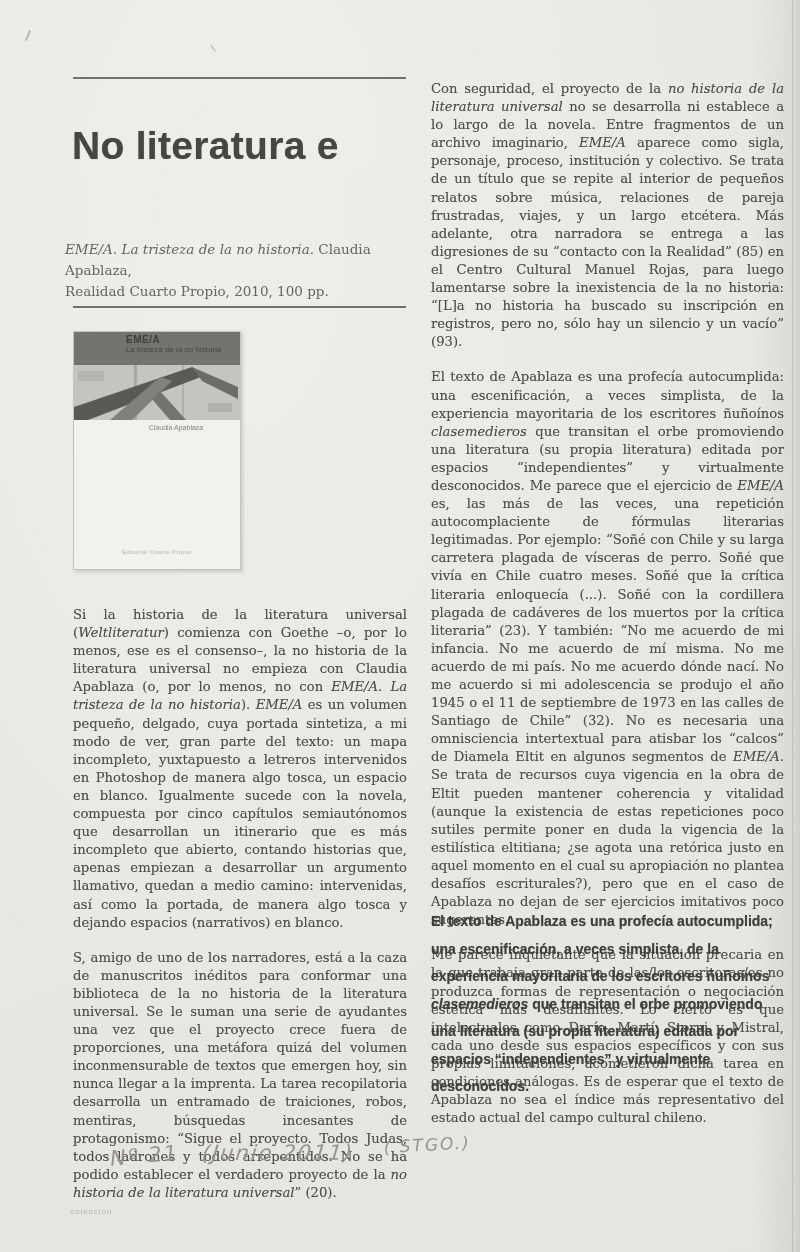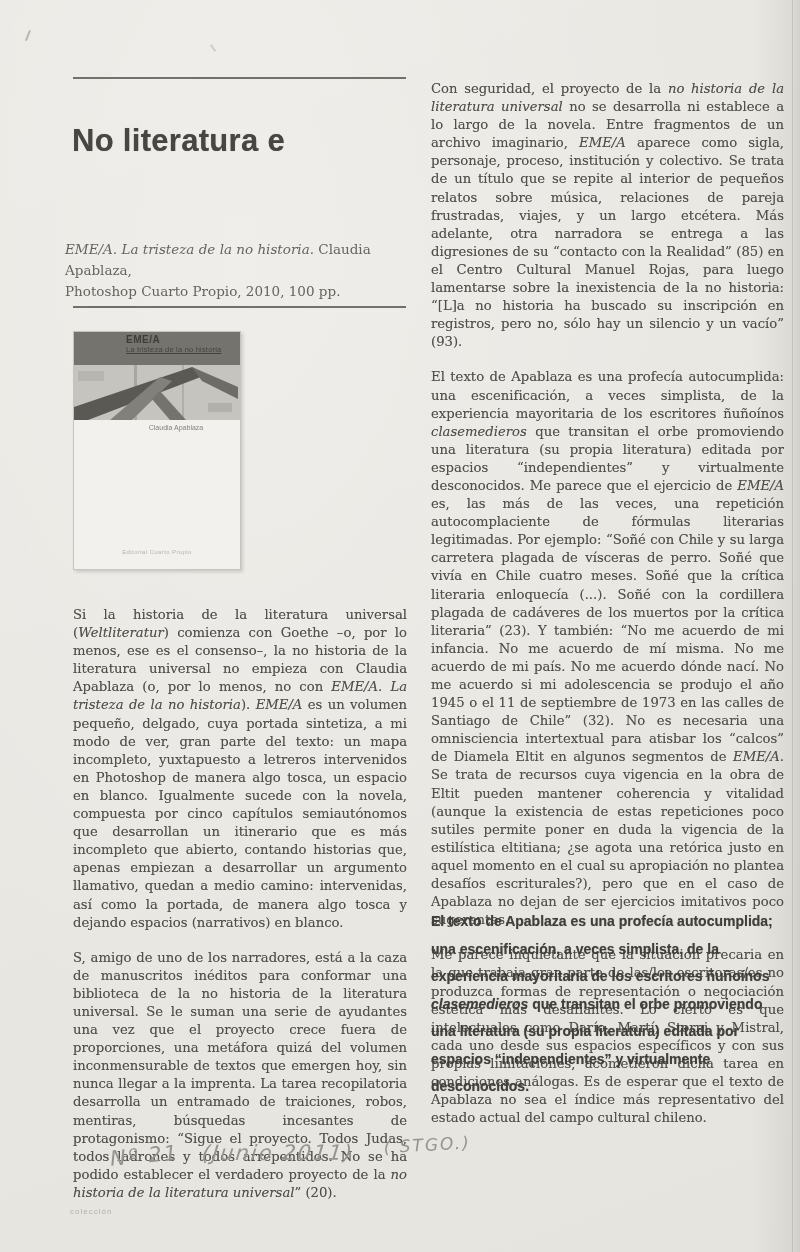--- a/index.html
+++ b/index.html
@@ -22,39 +22,39 @@
   .artifact.a1{left:27px;top:30px;width:2px;height:11px;transform:rotate(22deg);}
   .artifact.a2{left:212px;top:44px;width:2px;height:8px;transform:rotate(-35deg);opacity:.35;}
 
   .rule{position:absolute;left:73px;width:333px;height:2px;background:#5d5b56;opacity:.85;}
   .rule-top{top:77px;}
   .rule-byline{top:306px;}
 
   .title{
     position:absolute;left:72px;top:98px;width:340px;
     font-family:"Liberation Sans", sans-serif;font-weight:bold;
-    font-size:31px;line-height:44px;letter-spacing:.3px;color:#474642;
+    font-size:39px;line-height:44px;letter-spacing:.3px;color:#474642;
     text-shadow:0 0 .7px rgba(71,70,66,.6);
   }
   .byline{
     position:absolute;left:65px;top:239px;width:340px;
     font-size:13.5px;line-height:21px;color:#66645e;
   }
   .byline em{font-style:italic;}
 
   
   .book-cover{
     position:absolute;left:73px;top:331px;width:166px;height:237px;
     background:#f2f1ed;border:1px solid #c6c4be;
     box-shadow:2px 2px 3px rgba(60,58,54,.18);
     overflow:hidden;
   }
   .cover-band{height:33px;background:#75736e;padding:2px 0 0 52px;box-sizing:border-box;}
   .cover-title{font-family:"Liberation Sans",sans-serif;font-weight:bold;font-size:10px;color:#3e3d3a;letter-spacing:.5px;}
-  .cover-subtitle{font-family:"Liberation Sans",sans-serif;font-size:7.5px;color:#44433f;text-decoration:underline;letter-spacing:.2px;}
+  .cover-subtitle{font-family:"Liberation Sans",sans-serif;font-size:7.5px;color:#44433f;letter-spacing:.2px;}
   .cover-photo{height:55px;background:#c6c4be;position:relative;overflow:hidden;}
   .cover-photo svg{display:block;}
   .cover-author{margin-top:4px;text-align:center;padding-left:38px;font-size:7px;color:#85837d;font-family:"Liberation Sans",sans-serif;}
   .cover-publisher{position:absolute;left:0;right:0;bottom:14px;text-align:center;font-size:6px;color:#b4b2ab;font-family:"Liberation Sans",sans-serif;letter-spacing:.4px;}
 
   .col{position:absolute;text-align:justify;font-size:13.2px;line-height:18.1px;color:#514f4a;
        text-shadow:0 0 .6px rgba(81,79,74,.45);}
   .col p{margin:0 0 17px 0;}
   .col p:last-child{margin-bottom:0;}
   .col-left{left:73px;top:606px;width:334px;}
@@ -90,21 +90,21 @@
 
   <div class="artifact a1"></div>
   <div class="artifact a2"></div>
 
   <div class="rule rule-top"></div>
 
   <h1 class="title"><span>No literatura e</span><br></h1>
 
   <div class="byline">
     <div><em>EME/A. La tristeza de la no historia.</em><span> Claudia Apablaza,</span></div>
-    <div>Photoshop Cuarto Propio, 2010, 100 pp.</div>
+    <div>Realidad Cuarto Propio, 2010, 100 pp.</div>
   </div>
 
   <div class="rule rule-byline"></div>
 
   <div class="book-cover">
     <div class="cover-band">
       <div class="cover-title">EME/A</div>
       <div class="cover-subtitle">La tristeza de la no historia</div>
     </div>
     <div class="cover-photo">

